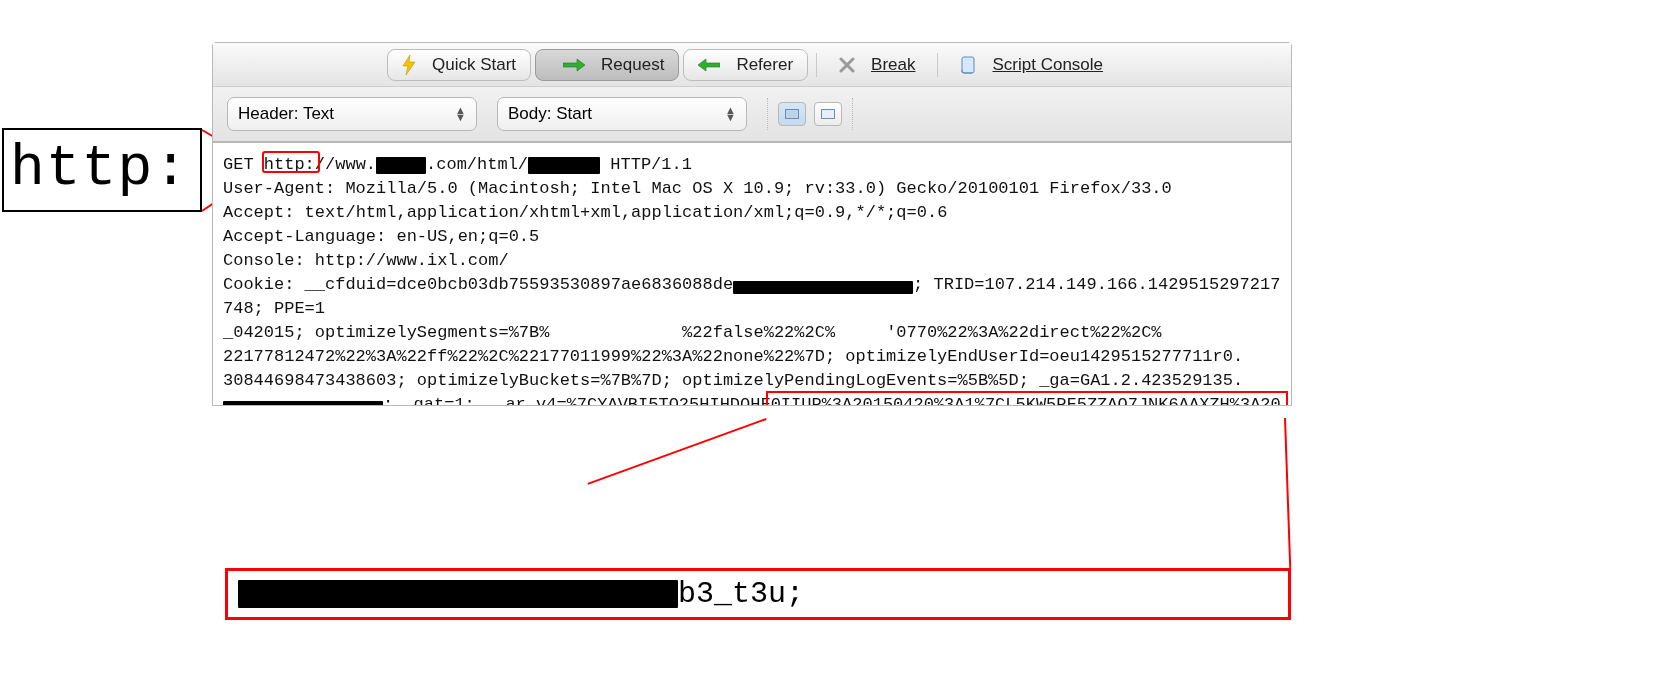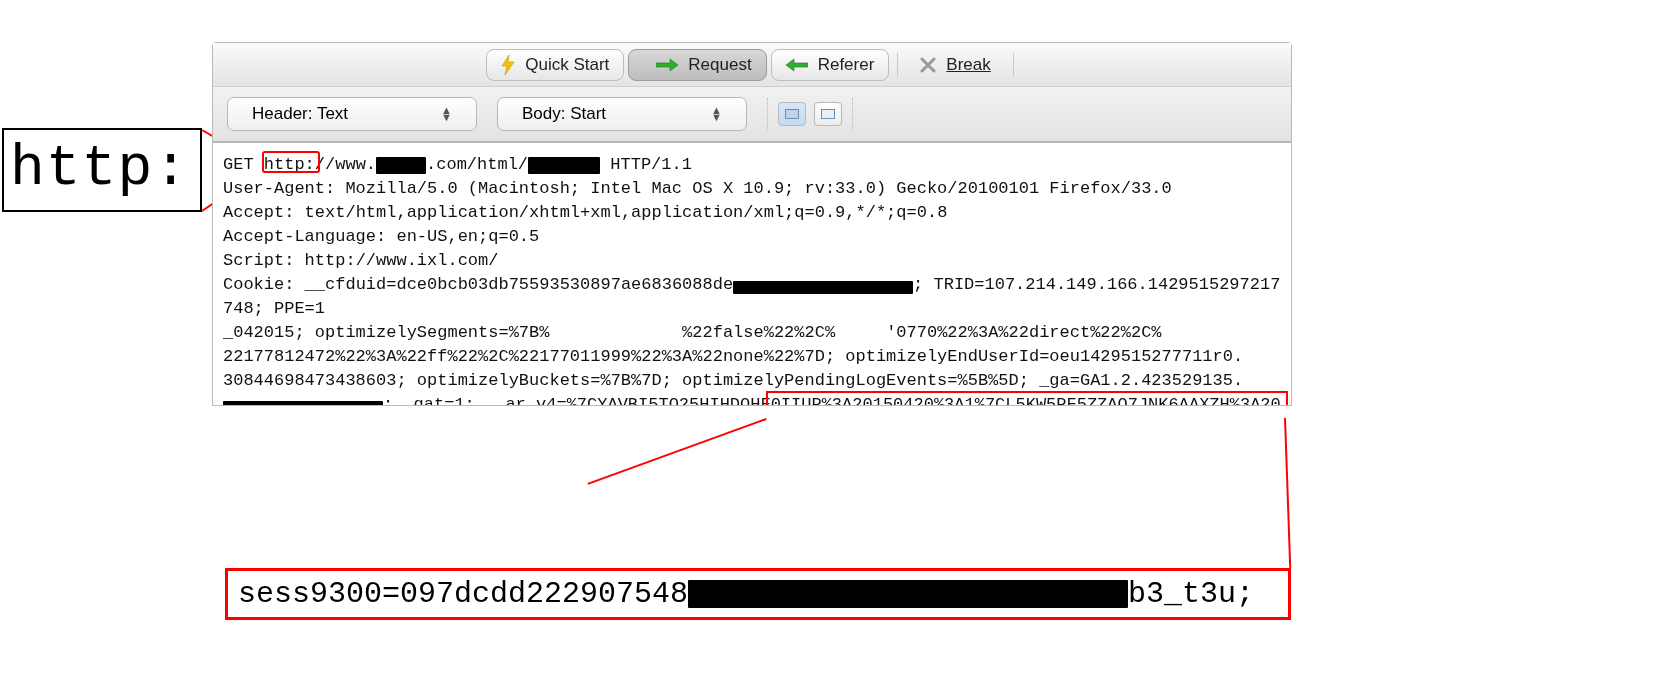--- a/index.html
+++ b/index.html
@@ -35,21 +35,21 @@
     display: flex;
     align-items: center;
     height: 32px;
     padding: 0 14px;
     font-size: 17px;
     color: #222;
     border: 1px solid #bdbdbd;
     background: linear-gradient(#ffffff, #e6e6e6);
     border-radius: 8px;
     margin: 0 2px;
-    gap: 10px;
+    gap: 16px;
     cursor: pointer;
     white-space: nowrap;
   }
   .tab.active {
     background: linear-gradient(#d8d8d8, #bdbdbd);
     border-color: #9a9a9a;
     padding-left: 27px;
   }
   .tab.flat {
     border: none;
@@ -74,21 +74,21 @@
   }
   .select {
     height: 34px;
     min-width: 250px;
     border: 1px solid #b8b8b8;
     border-radius: 7px;
     background: linear-gradient(#ffffff, #efefef);
     display: flex;
     align-items: center;
     justify-content: space-between;
-    padding: 0 24px;
+    padding: 0 10px;
     font-size: 17px;
     cursor: pointer;
   }
   .select .arrows {
     font-size: 11px;
     line-height: 7px;
     color: #555;
     display: flex;
     flex-direction: column;
   }
@@ -254,20 +254,29 @@
     <div class="sep"></div>
     <div class="tab flat">
       <span class="icon">
         <svg width="16" height="16" viewBox="0 0 16 16">
             <path d="M2 2 L14 14 M14 2 L2 14" stroke="#9a9a9a" stroke-width="3" stroke-linecap="round"></path>
           </svg>
       </span>
       <span>Break</span>
     </div>
     <div class="sep"></div>
+    <div class="tab flat">
+      <span class="icon">
+        <svg width="16" height="18" viewBox="0 0 16 18">
+            <rect x="2" y="1" width="12" height="16" rx="2" fill="#d6e8fb" stroke="#5b8bc0"></rect>
+            <path d="M2 14 Q1 17 4 17 H12" fill="none" stroke="#5b8bc0"></path>
+          </svg>
+      </span>
+      <span>Script Console</span>
+    </div>
   </div>
 
   <div class="toolbar">
     <div class="select">
       <span>Header: Text</span>
       <span class="arrows">
           <span>▲</span>
           <span>▼</span>
         </span>
     </div>
@@ -283,34 +292,33 @@
           <div class="sq-inner"></div>
         </div>
       <div class="sq-btn">
           <div class="sq-inner" style="background:#e8eef6"></div>
         </div>
     </div>
   </div>
 
   <div class="request-body"><span>GET</span> <span>http:</span><span>//www.</span><span class="redact w50"></span><span>.com/html/</span><span class="redact w72"></span><span> HTTP/1.1</span>
 <span>User-Agent:</span><span> Mozilla/5.0 (Macintosh; Intel Mac OS X 10.9; rv:33.0) Gecko/20100101 Firefox/33.0</span>
-<span>Accept:</span><span> text/html,application/xhtml+xml,application/xml;q=0.9,*/*;q=0.8</span>
+<span>Accept:</span><span> text/html,application/xhtml+xml,application/xml;q=0.9,*/*;q=0.6</span>
 <span>Accept-Language:</span><span> en-US,en;q=0.5</span>
-<span>Script:</span><span> http://www.ixl.com/</span>
+<span>Console:</span><span> http://www.ixl.com/</span>
 <span>Cookie:</span><span> __cfduid=dce0bcb03db75593530897ae6836088de</span><span class="redact w180"></span><span>; TRID=107.214.149.166.1429515297217748; PPE=1</span>
 <span>_042015; optimizelySegments=%7B%</span>             <span>%22false%22%2C%</span>     <span>'0770%22%3A%22direct%22%2C%</span>
 <span>22177812472%22%3A%22ff%22%2C%22177011999%22%3A%22none%22%7D; optimizelyEndUserId=oeu1429515277711r0.</span>
 <span>30844698473438603; optimizelyBuckets=%7B%7D; optimizelyPendingLogEvents=%5B%5D; _ga=GA1.2.423529135.</span>
 <span class="redact w160"></span><span>; _gat=1; __ar_v4=%7CYAVBI5TO25HIHDQHF0IIUP%3A20150420%3A1%7CL5KW5PF5ZZAQ7JNK6AAXZH%3A20150420%</span>
 
     <div class="hl-http"></div>
     <div class="hl-sess"></div>
   </div>
 </div>
 
 <div class="diag dA"></div>
 <div class="diag dB"></div>
 
 <div class="callout-sess-box">
-  <span>sess9300=097dcdd222907548</span>
     <span class="redact big"></span>
     <span>b3_t3u;</span>
 </div>
 
 </body></html>

